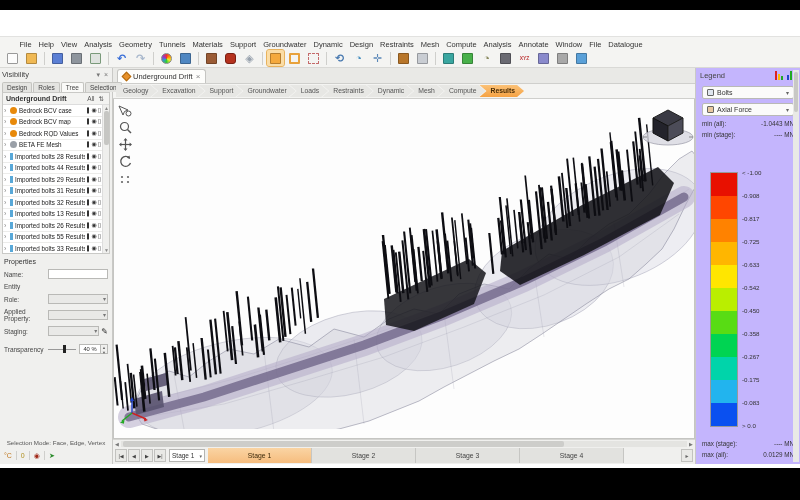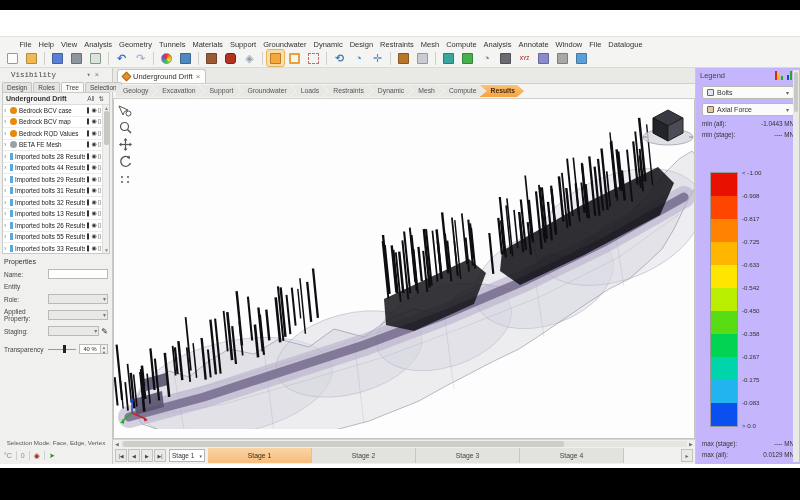--- a/index.html
+++ b/index.html
@@ -24,21 +24,21 @@
   .tb-text { font-size:5px; font-weight:bold; letter-spacing:0; }
   .tb-sep { width:1px; height:13px; background:#cfcfcc; margin:0 2px; display:block; }
 
   
   .main { display:flex; height:396px; }
   .left-panel { width:113px; background:#f0f0ee; border-right:1px solid #c9c9c6; position:relative; flex:none; }
   .center { width:582px; flex:none; display:flex; flex-direction:column; background:#f0f0ee; }
   .right-panel { width:105px; flex:none; background:#c4b5fd; border-left:1px solid #c9c9c6; position:relative; }
 
   
-  .lp-header { height:13px; display:flex; align-items:center; padding:0 11px; font-size:7.5px; color:#444;font-family:Liberation Mono, monospace; }
+  .lp-header { height:13px; display:flex; align-items:center; padding:0 2px; font-size:7.5px; color:#444; }
   .lp-header .sp { flex:1; }
   .lp-hicon { font-size:7px; color:#777; padding:0 2px; }
   .lp-tabs { display:flex; padding:1px 2px 0 2px; gap:1px; }
   .lp-tab { font-size:6.5px; color:#444; background:#e4e4e1; border:1px solid #c4c4c0; border-bottom:none; padding:1px 4px; border-radius:2px 2px 0 0; }
   .lp-tab.active { background:#fafaf8; }
   .tree-wrap { background:#fafaf8; border:1px solid #c9c9c6; margin:0 2px; height:162px; position:relative; }
   .tree-head { height:12px; display:flex; align-items:center; padding:0 3px; border-bottom:1px solid #ddd; background:#f3f3f1; }
   .tree-head .th-label { font-size:7px; font-weight:bold; color:#333; flex:1; }
   .tree-head .th-btn { font-size:6.5px; color:#555; padding:0 2px; }
   .tree-list { position:absolute; top:12px; bottom:0; left:0; right:7px; overflow:hidden; }

